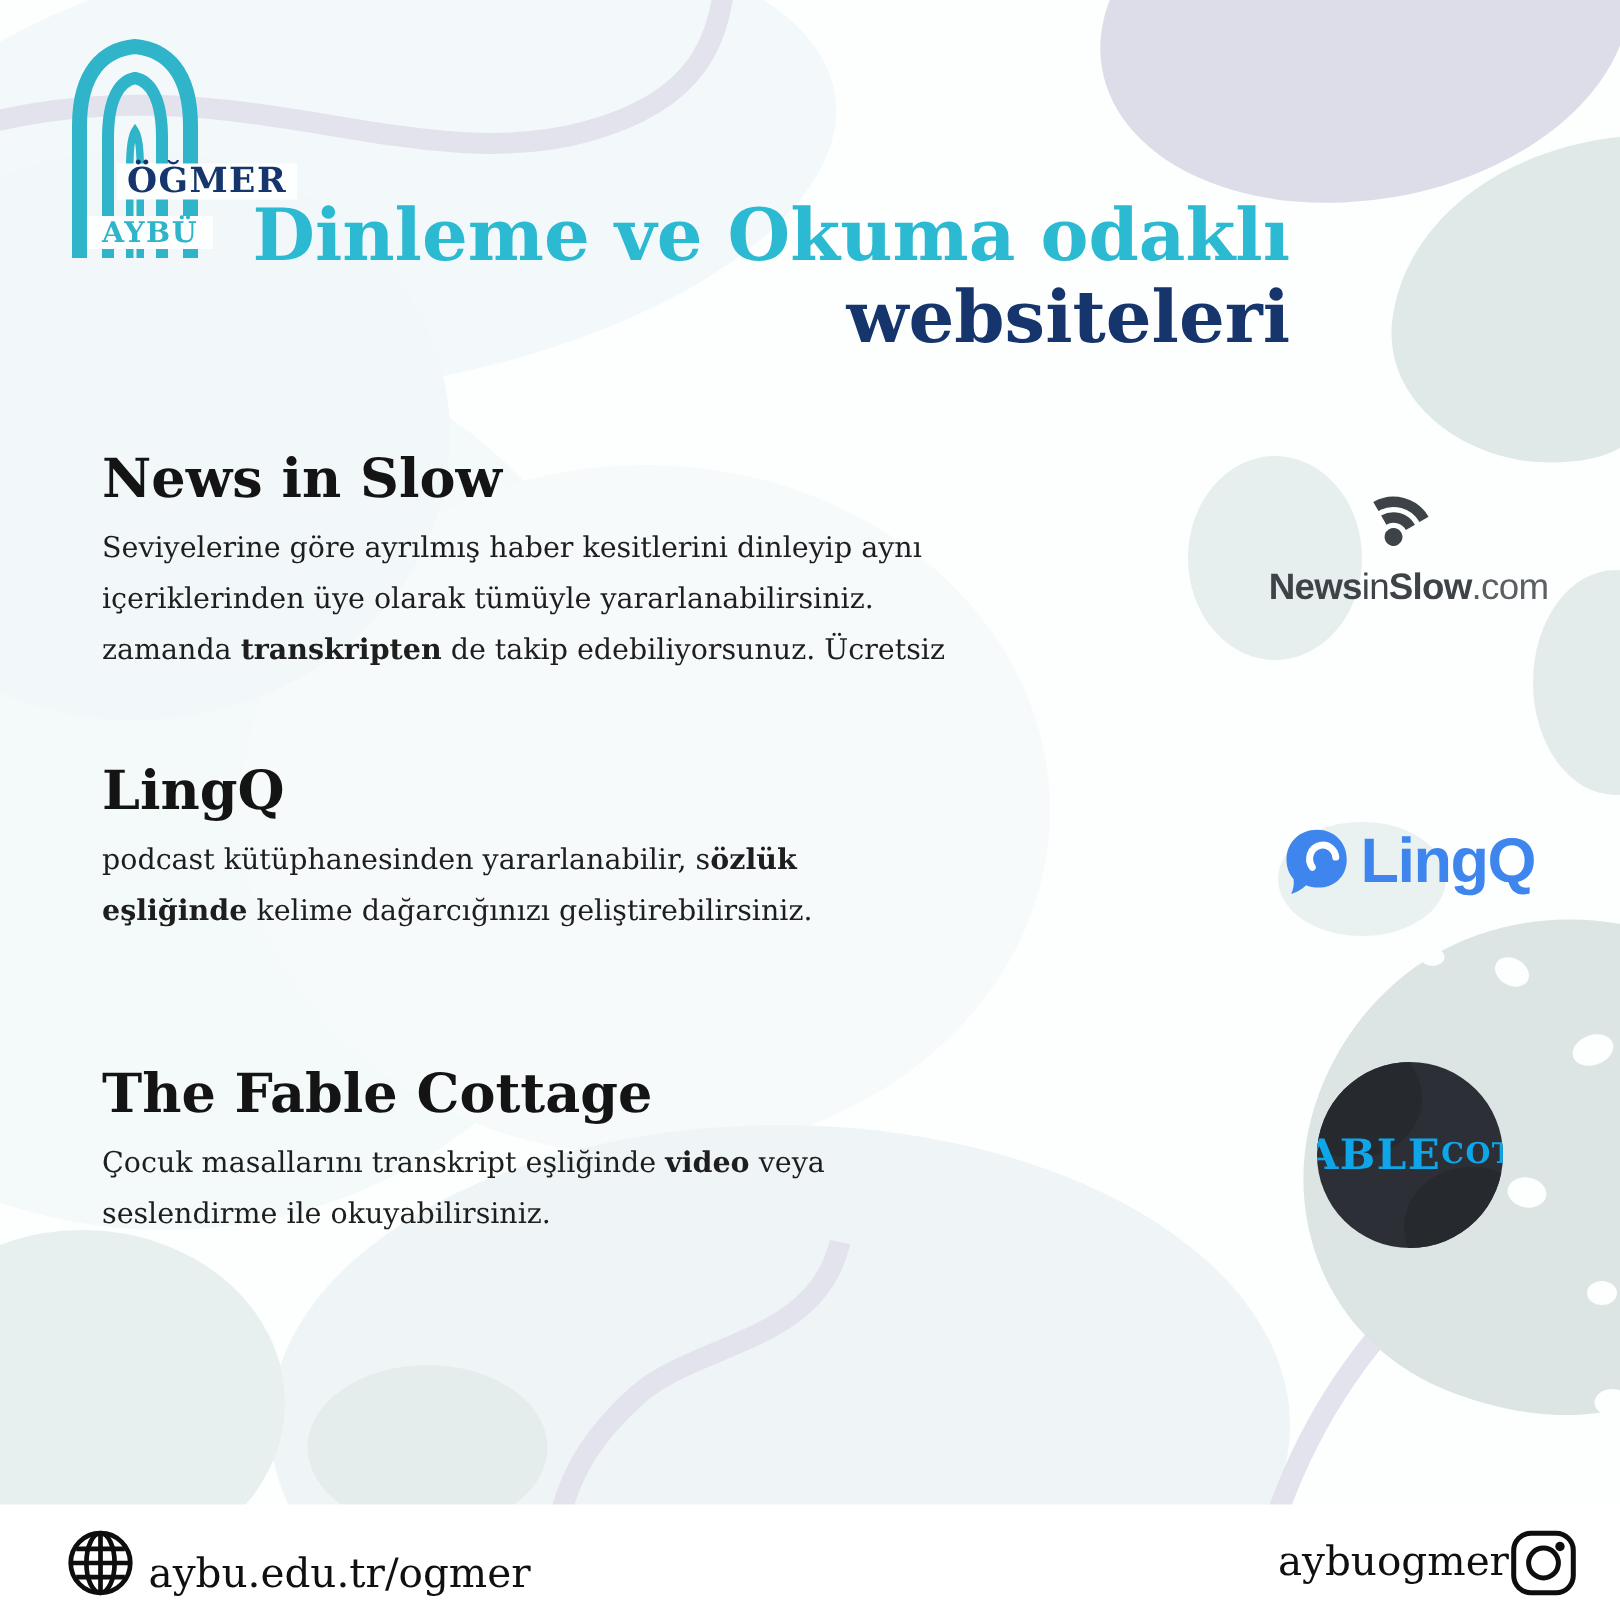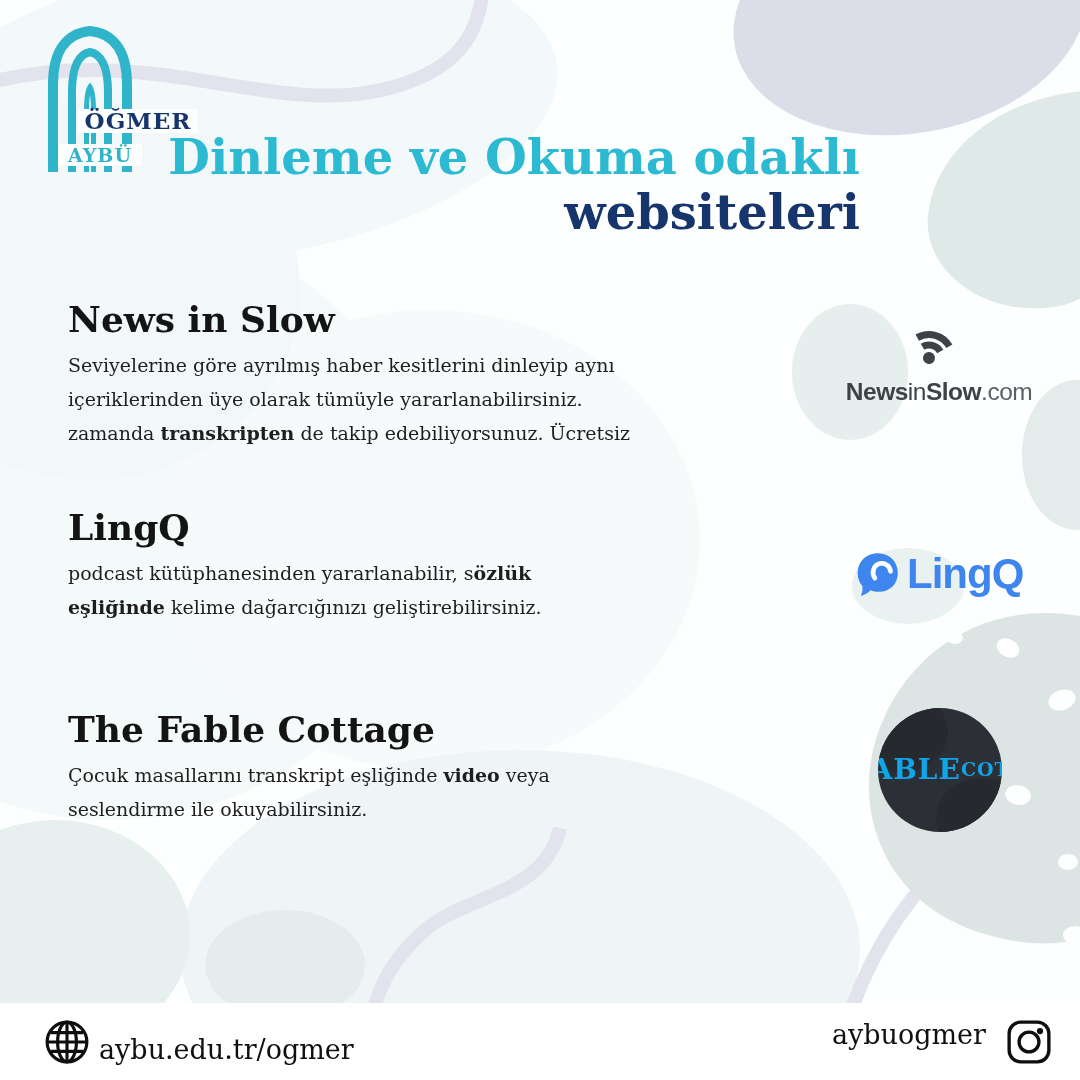--- a/index.html
+++ b/index.html
@@ -42,21 +42,21 @@
   .fablelogo .fl{position:relative;z-index:2;font-weight:bold;line-height:1.04;}
   .fablelogo .fl1{font-size:15px;letter-spacing:2px;}
   .fablelogo .fl2{font-size:28px;letter-spacing:1px;}
   .fablelogo .fl3{font-size:19px;letter-spacing:1px;}
   .fablelogo .patch{position:absolute;border-radius:50%;background:#262a2f;z-index:1;}
   
   .footer{position:absolute;left:0;top:1003px;width:1080px;height:77px;background:#ffffff;
     display:flex;align-items:center;}
   .footer .web{display:flex;align-items:flex-end;gap:9px;margin-left:44px;cursor:pointer;}
   .footer .webtext{font-size:27px;color:#101010;}
-  .footer .right{margin-left:auto;display:flex;align-items:flex-start;gap:20px;margin-right:28px;cursor:pointer;}
+  .footer .right{margin-left:auto;display:flex;align-items:center;margin-right:28px;cursor:pointer;}
   .footer .handle{font-size:27px;color:#101010;}
 </style>
 </head>
 <body>
 
 <div class="canvas">
 
   <svg class="bg" width="1080" height="1080" viewBox="0 0 1080 1080">
 
     <ellipse cx="230" cy="110" rx="330" ry="150" fill="#f3f9fa" transform="rotate(-8 230 110)"></ellipse>

